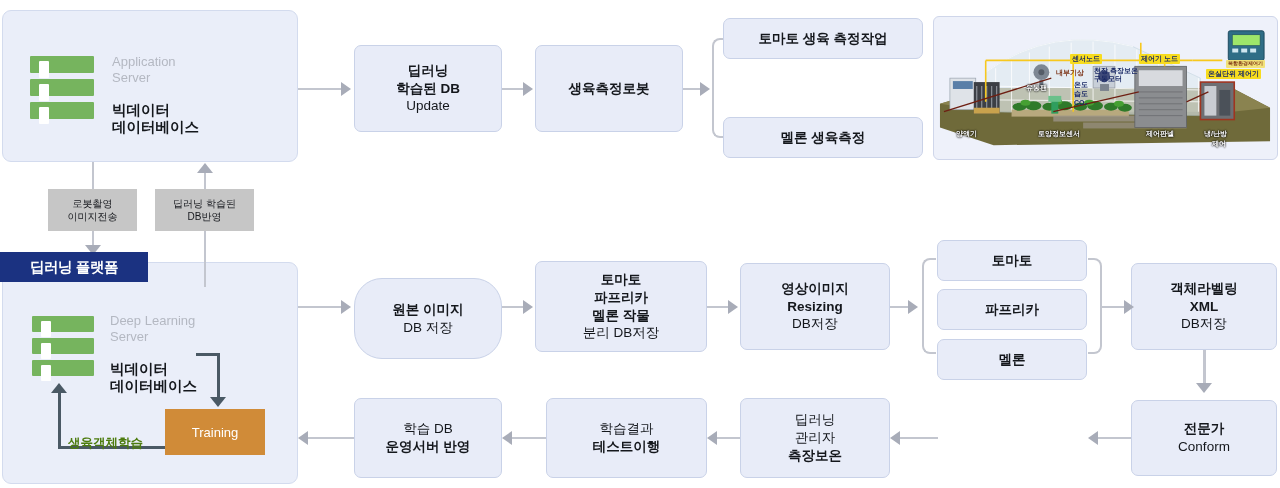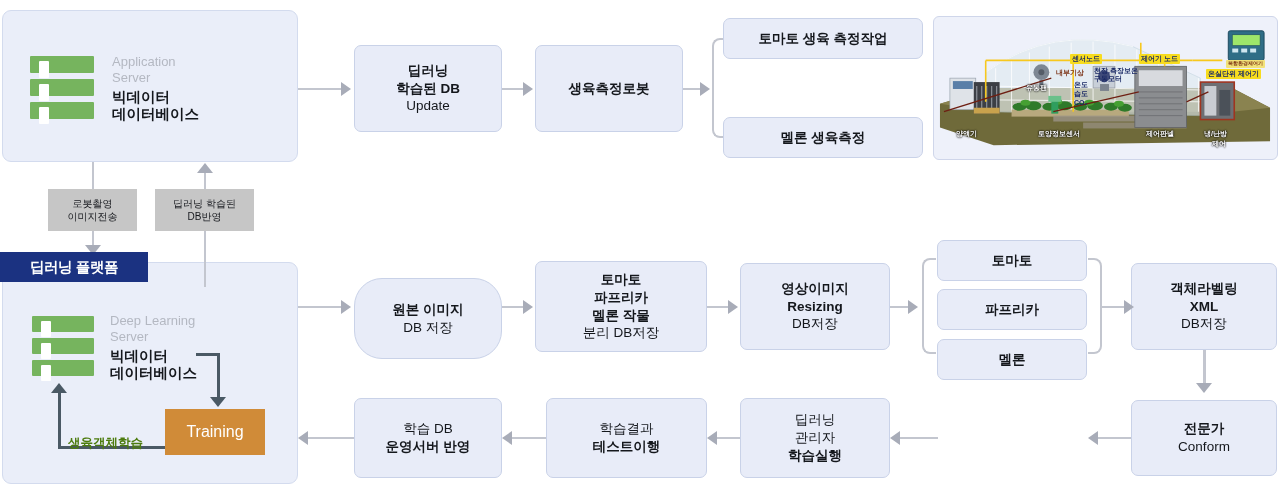--- a/index.html
+++ b/index.html
@@ -56,41 +56,41 @@
     background:#76b45e;border-radius:1px;
   }
   .server .led{
     position:absolute;left:14%;width:16%;height:26%;
     background:#ffffff;border-radius:1px;
   }
   .srv-label{
     position:absolute;z-index:8;text-align:left;line-height:1.22;
   }
   .srv-label .sub{color:#b4b8c2;font-size:13px;font-weight:normal;}
-  .srv-label .main{color:#14171c;font-size:14.5px;font-weight:bold;margin-top:3px;}
+  .srv-label .main{color:#14171c;font-size:14.5px;font-weight:bold;margin-top:16px;}
 
   
   .tag{
     position:absolute;
     background:#c6c6c6;
     color:#16181d;
     font-size:10px;
     line-height:1.3;
     text-align:center;
     display:flex;align-items:center;justify-content:center;
     box-sizing:border-box;
     z-index:9;
   }
 
   
   .training{
     position:absolute;
     background:#d08b38;
     color:#ffffff;
-    font-size:16px;
+    font-size:13px;
     display:flex;align-items:center;justify-content:center;
     box-sizing:border-box;
     z-index:9;
   }
   .train-cap{
     position:absolute;color:#4d7c0f;font-size:12.5px;font-weight:bold;z-index:10;
   }
 
   
   .ln-h{position:absolute;height:2px;background:#c3c6cf;z-index:4;}
@@ -455,21 +455,21 @@
   <div class="ar ar-l" style="left:1088px;top:431px;"></div>
 
 
   <div class="ln-h" style="left:898px;top:437px;width:40px;"></div>
   <div class="ar ar-l" style="left:890px;top:431px;"></div>
 
   <div class="node" style="left:740px;top:398px;width:150px;height:80px;">
     <div>
       <span class="ln r">딥러닝</span>
       <span class="ln r">관리자</span>
-      <span class="ln b">학습실행</span>
+      <span class="ln b">측장보온</span>
     </div>
   </div>
 
   <div class="ln-h" style="left:715px;top:437px;width:26px;"></div>
   <div class="ar ar-l" style="left:707px;top:431px;"></div>
 
   <div class="node" style="left:546px;top:398px;width:161px;height:80px;">
     <div>
       <span class="ln r">학습결과</span>
       <span class="ln b">테스트이행</span>

